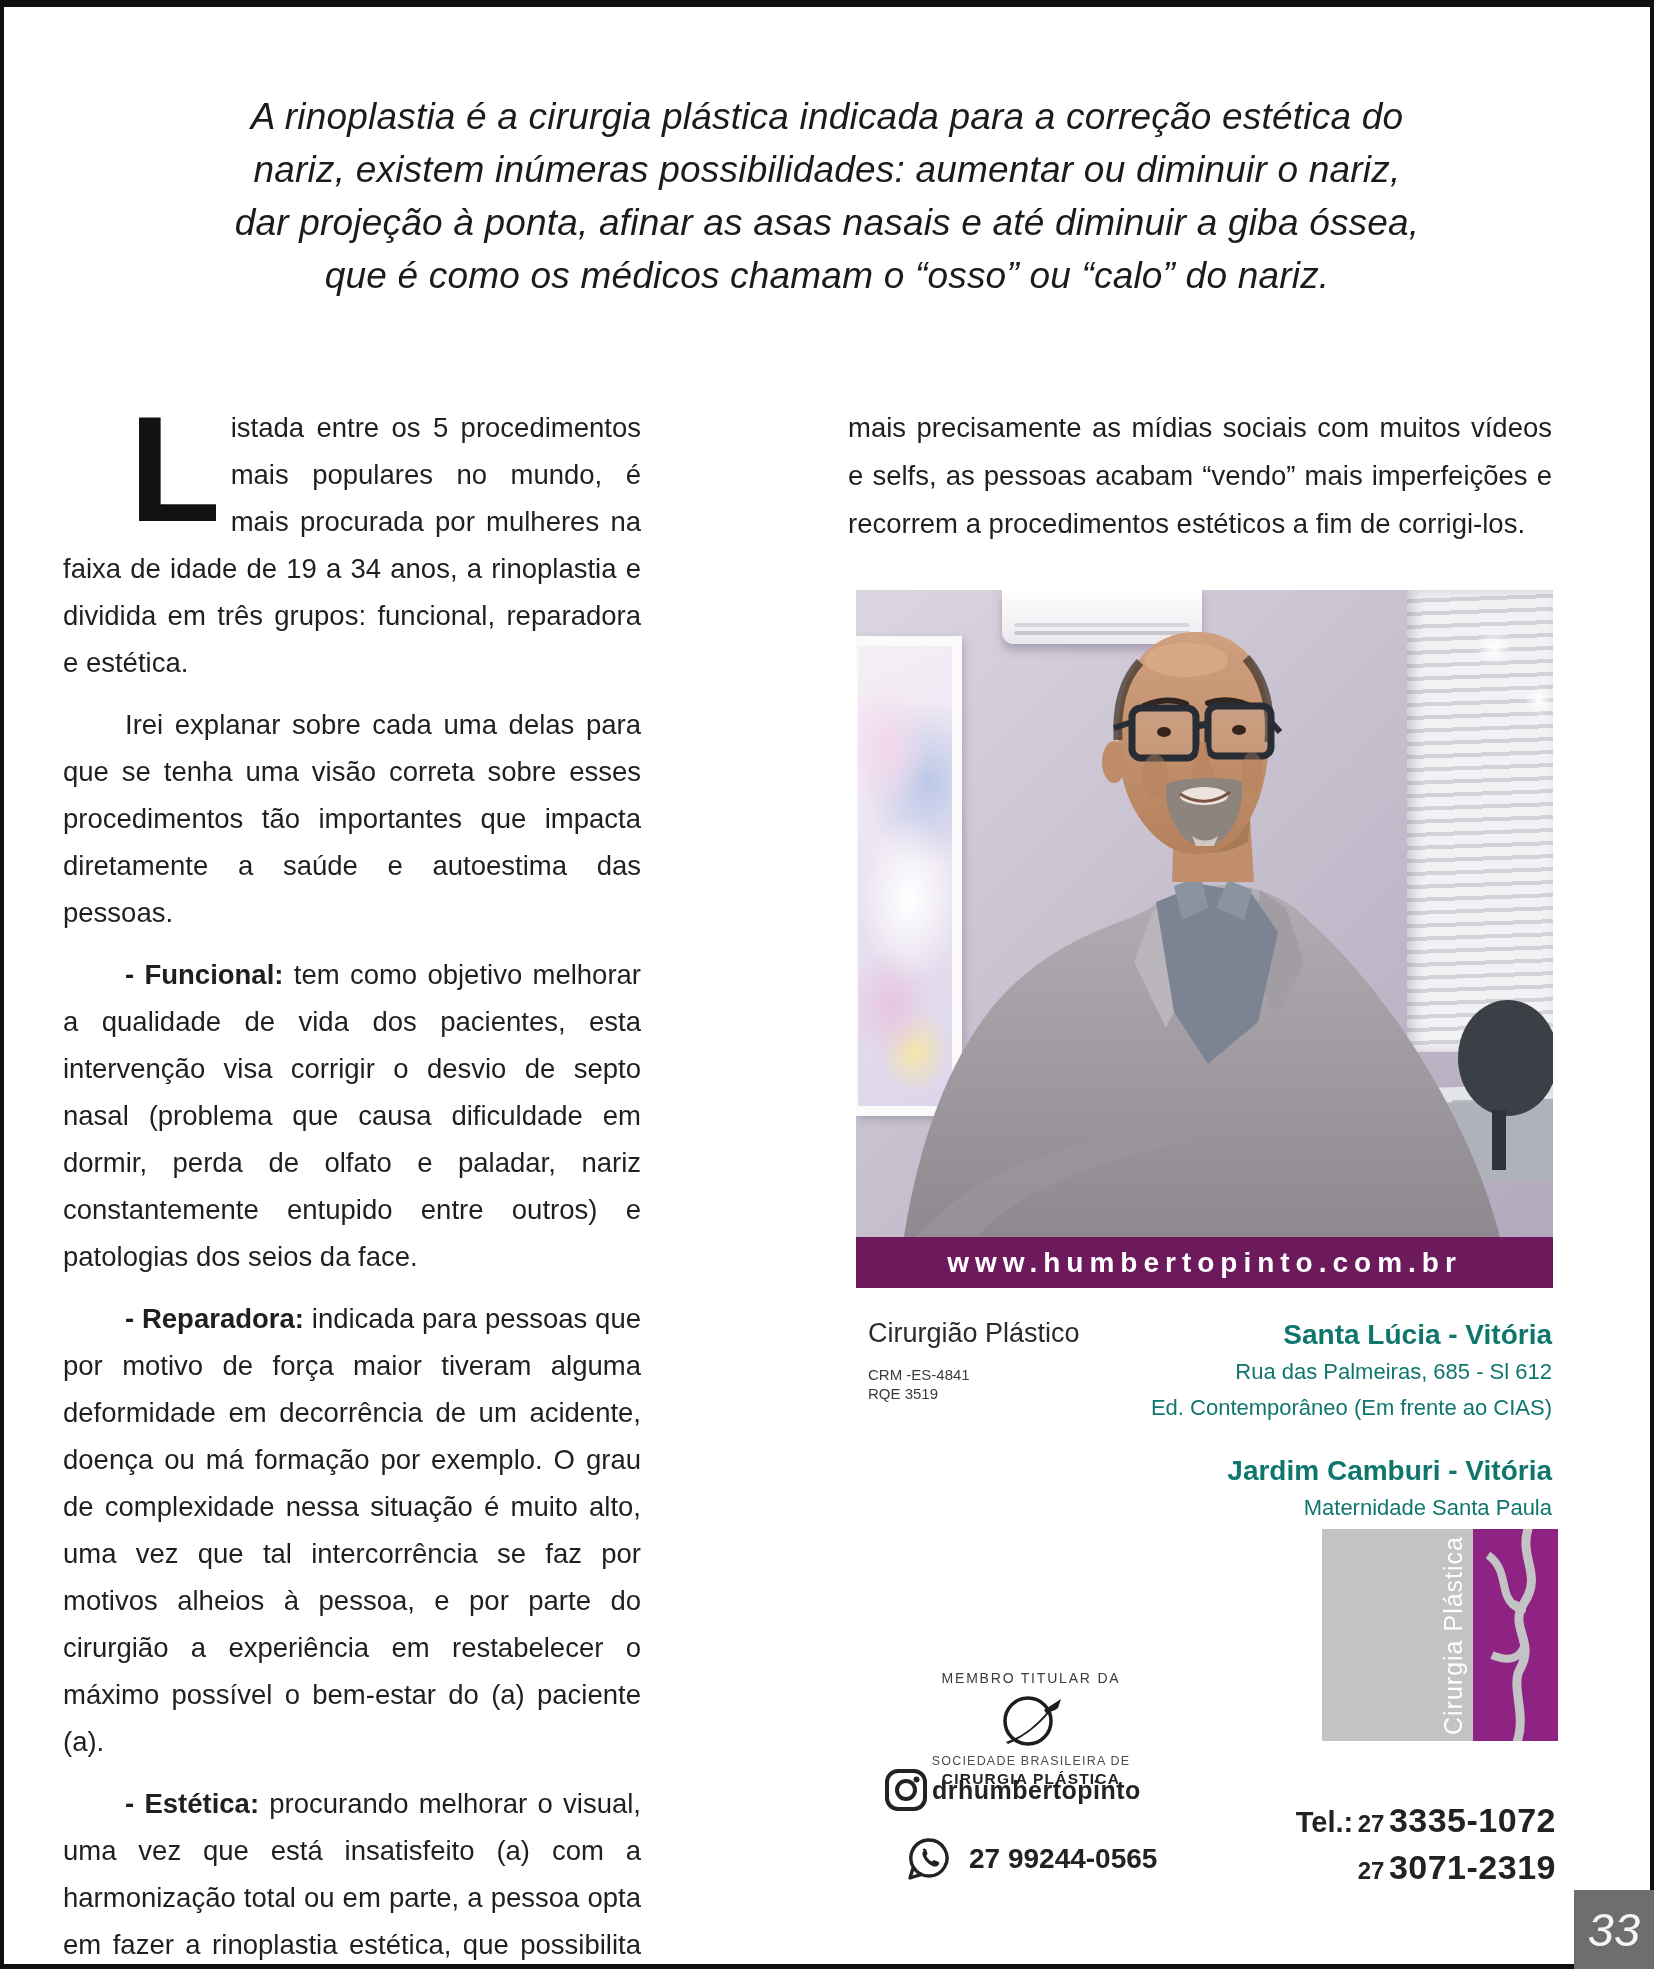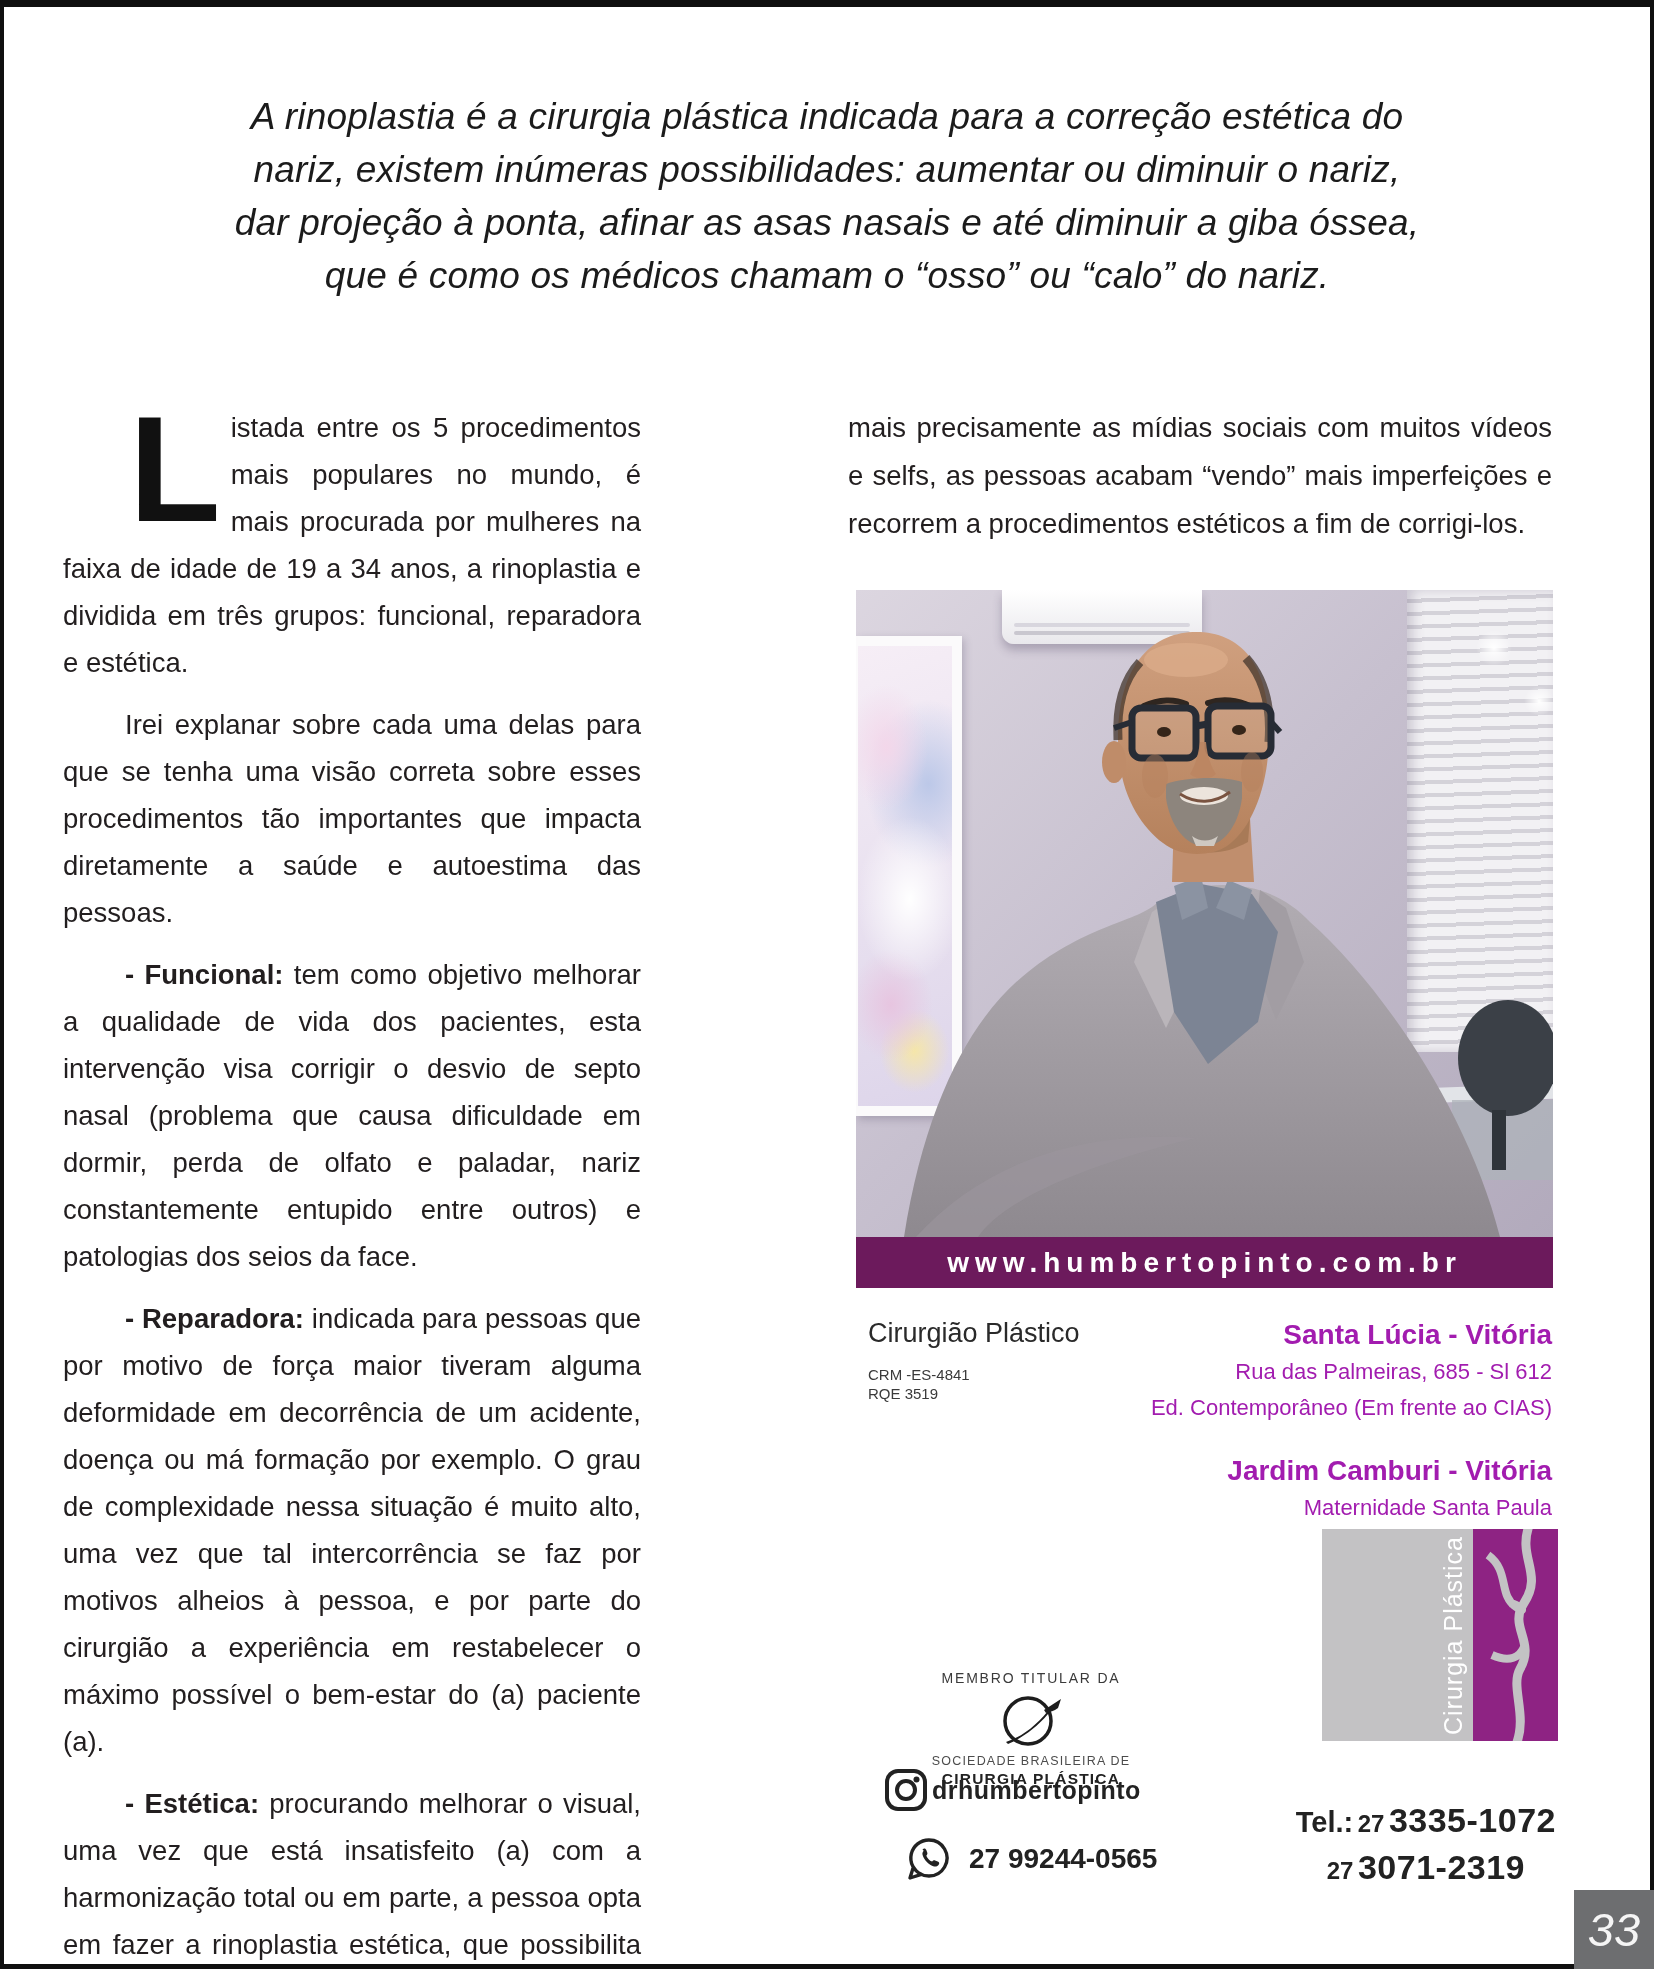--- a/index.html
+++ b/index.html
@@ -81,21 +81,21 @@
   
   .webbar {
     position:absolute; left:856px; top:1237px; width:697px; height:51px;
     background:#6c1a5c; color:#ffffff; display:flex; align-items:center;
     justify-content:center; font-weight:700; font-size:28px; letter-spacing:6px;
   }
   
   .cred { position:absolute; left:868px; top:1318px; }
   .cred .title { font-size:27px; color:#2a2a2a; }
   .cred .small { font-size:15px; line-height:19px; color:#3a3a3a; margin-top:16px; }
-  .loc { position:absolute; right:102px; text-align:right; color:#a21caf; }
+  .loc { position:absolute; right:102px; text-align:right; color:#0f766e; }
   .loc1 { top:1316px; }
   .loc2 { top:1452px; }
   .loc .name { font-weight:700; font-size:28px; line-height:38px; }
   .loc .line { font-size:22px; line-height:36px; }
   
   .sbcp { position:absolute; left:898px; top:1622px; width:266px; text-align:center; color:#2b2b2b;margin-top:48px; }
   .sbcp .member { font-size:14px; letter-spacing:1.8px; color:#3a3a3a; }
   .sbcp svg { display:block; margin:6px auto 4px auto; }
   .sbcp .soc1 { font-size:12.5px; letter-spacing:1.2px; color:#4c4c4c; }
   .sbcp .soc2 { font-size:15.5px; font-weight:700; letter-spacing:1.2px; color:#222; margin-top:2px; }
@@ -110,21 +110,21 @@
     line-height:34px;
   }
   .hp-square svg { position:absolute; right:0; top:0; }
   .hp-name { font-size:35px; color:#1c1c1c; text-align:center; margin-top:8px; letter-spacing:.5px; }
   
   .ig-row { position:absolute; left:884px; top:1768px; display:flex; align-items:center; gap:4px; }
   .ig-row .txt { font-weight:700; font-size:25px; color:#222; letter-spacing:.5px; }
   .wa-row { position:absolute; left:906px; top:1836px; display:flex; align-items:center; gap:17px; }
   .wa-row .txt { font-weight:700; font-size:28px; color:#222; }
   
-  .tel { position:absolute; right:98px; top:1800px; text-align:center; color:#222; }
+  .tel { position:absolute; right:98px; top:1800px; text-align:right; color:#222; }
   .tel .row { line-height:41px; white-space:nowrap; }
   .tel .lbl { font-weight:700; font-size:29px; }
   .tel .ddd { font-weight:700; font-size:24px; }
   .tel .num { font-weight:700; font-size:34px; letter-spacing:.5px; }
   
   .pagenum {
     position:absolute; left:1574px; top:1890px; width:80px; height:79px;
     background:#6d6e70; color:#f5f5f5; font-style:italic; font-size:47px;
     display:flex; align-items:center; justify-content:center; z-index:6;
   }

